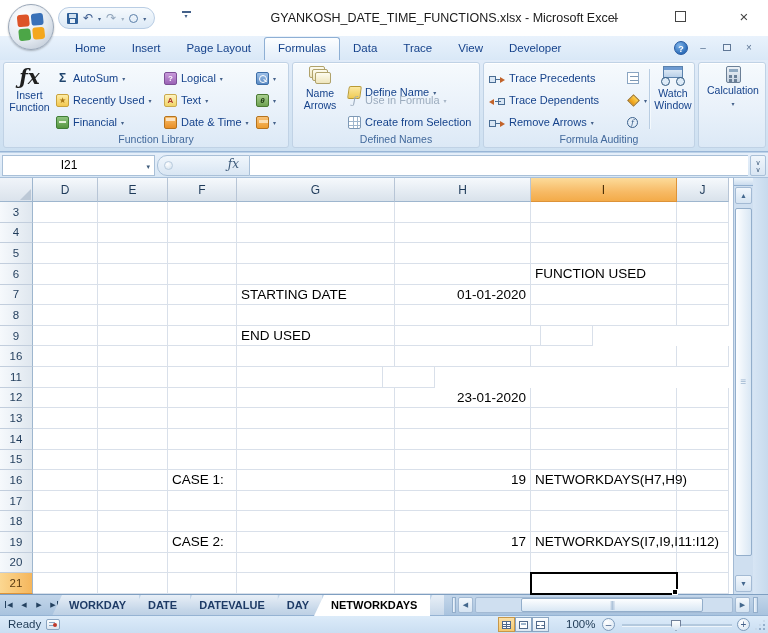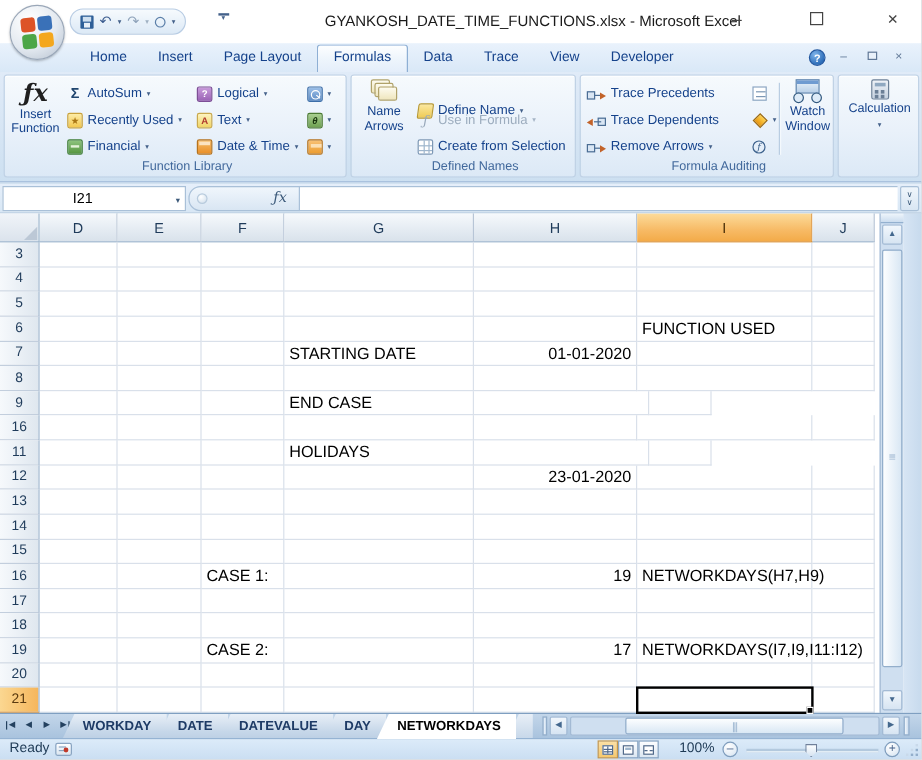--- a/index.html
+++ b/index.html
@@ -502,40 +502,39 @@
         <div class="cell" style="width: 158px;"></div>
         <div class="cell" style="width: 136px;"></div>
         <div class="cell" style="width: 146px;"></div>
         <div class="cell" style="width: 52px;"></div>
       </div>
       <div class="grid-row">
         <div class="row-hdr">9</div>
         <div class="cell" style="width: 65px;"></div>
         <div class="cell" style="width: 70px;"></div>
         <div class="cell" style="width: 69px;"></div>
-        <div class="cell has-text" style="width: 158px;">END CASE</div>
+        <div class="cell has-text" style="width: 158px;">END USED</div>
         <div class="cell" style="width: 146px;"></div>
         <div class="cell" style="width: 52px;"></div>
       </div>
       <div class="grid-row">
         <div class="row-hdr">16</div>
         <div class="cell" style="width: 65px;"></div>
         <div class="cell" style="width: 70px;"></div>
         <div class="cell" style="width: 69px;"></div>
         <div class="cell" style="width: 158px;"></div>
         <div class="cell" style="width: 136px;"></div>
         <div class="cell" style="width: 146px;"></div>
         <div class="cell" style="width: 52px;"></div>
       </div>
       <div class="grid-row">
         <div class="row-hdr">11</div>
         <div class="cell" style="width: 65px;"></div>
         <div class="cell" style="width: 70px;"></div>
         <div class="cell" style="width: 69px;"></div>
-        <div class="cell has-text" style="width: 158px;">HOLIDAYS</div>
         <div class="cell" style="width: 146px;"></div>
         <div class="cell" style="width: 52px;"></div>
       </div>
       <div class="grid-row">
         <div class="row-hdr">12</div>
         <div class="cell" style="width: 65px;"></div>
         <div class="cell" style="width: 70px;"></div>
         <div class="cell" style="width: 69px;"></div>
         <div class="cell" style="width: 158px;"></div>
         <div class="cell has-text right" style="width: 136px;">23-01-2020</div>

